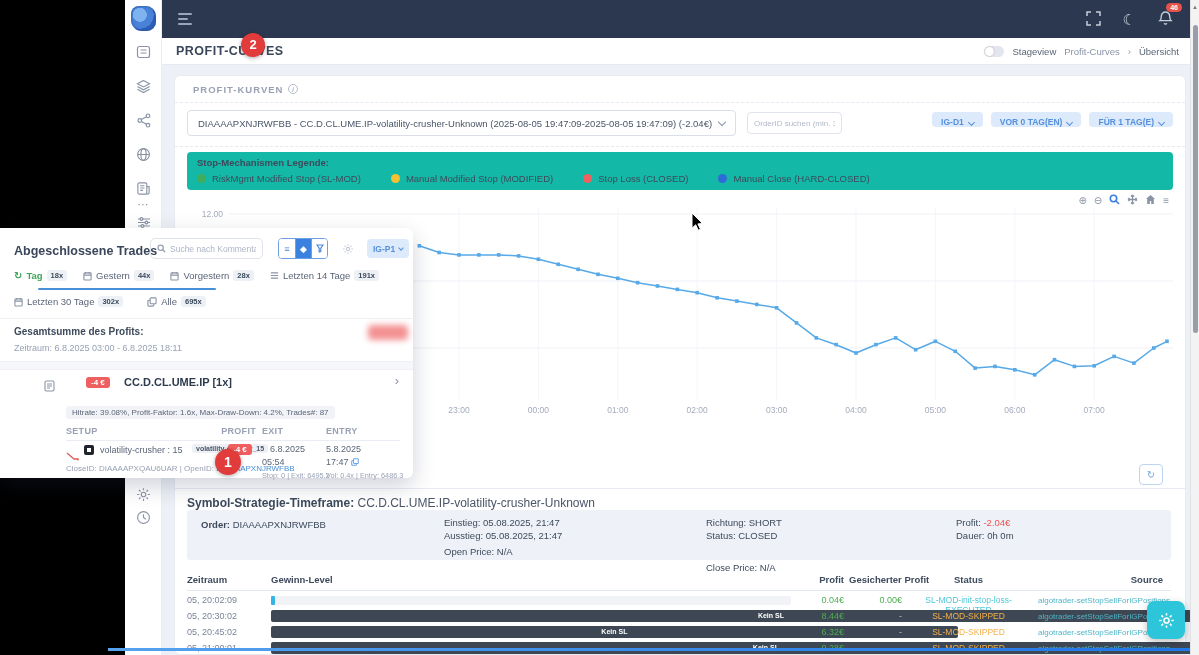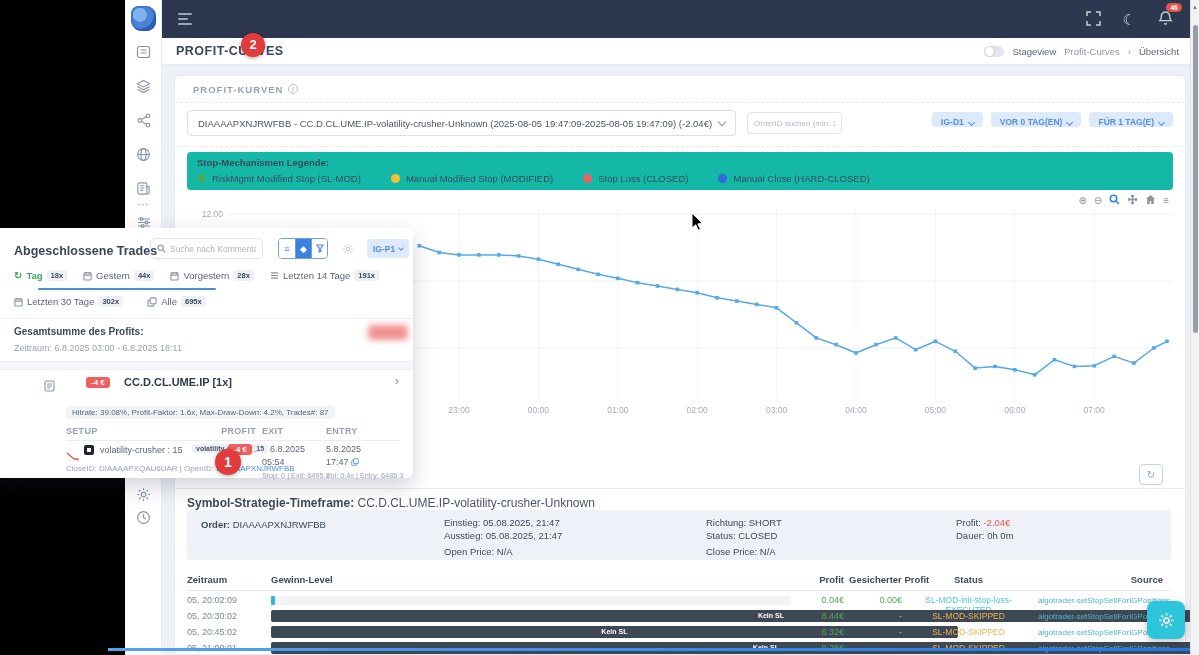--- a/index.html
+++ b/index.html
@@ -359,21 +359,21 @@
   <div class="order-panel">
     <div class="op-col" style="left:14px; top:8px;"><b>Order:</b><span> DIAAAAPXNJRWFBB</span></div>
     <div class="op-col" style="left:257px;">
       <div>Einstieg: 05.08.2025, 21:47</div>
       <div>Ausstieg: 05.08.2025, 21:47</div>
       <div style="margin-top:3px;">Open Price: N/A</div>
     </div>
     <div class="op-col" style="left:519px;">
       <div>Richtung: SHORT</div>
       <div>Status: CLOSED</div>
-      <div style="margin-top:3px;">Close Price: N/A</div>
+      <div style="margin-top:19px;">Close Price: N/A</div>
     </div>
     <div class="op-col" style="left:769px;">
       <div><span>Profit: </span><span class="op-red">-2.04€</span></div>
       <div>Dauer: 0h 0m</div>
     </div>
   </div>
 
   <div class="gt-head">
     <span style="position:absolute; left:12px;">Zeitraum</span>
     <span style="position:absolute; left:96px;">Gewinn-Level</span>

